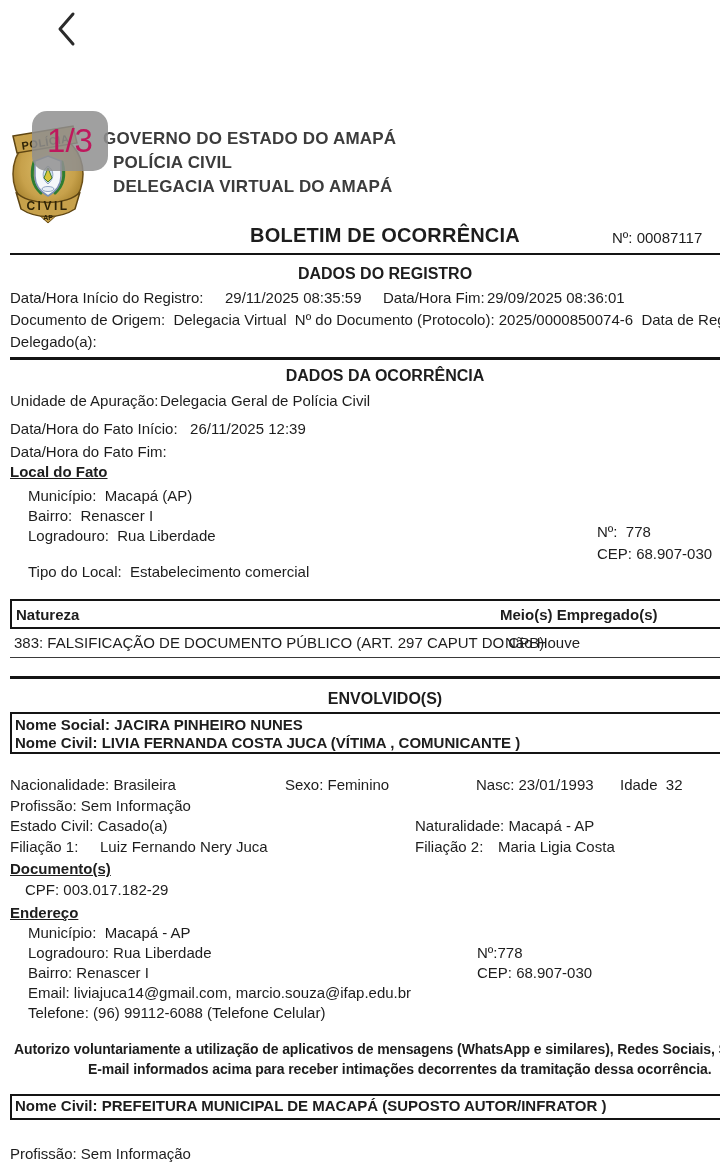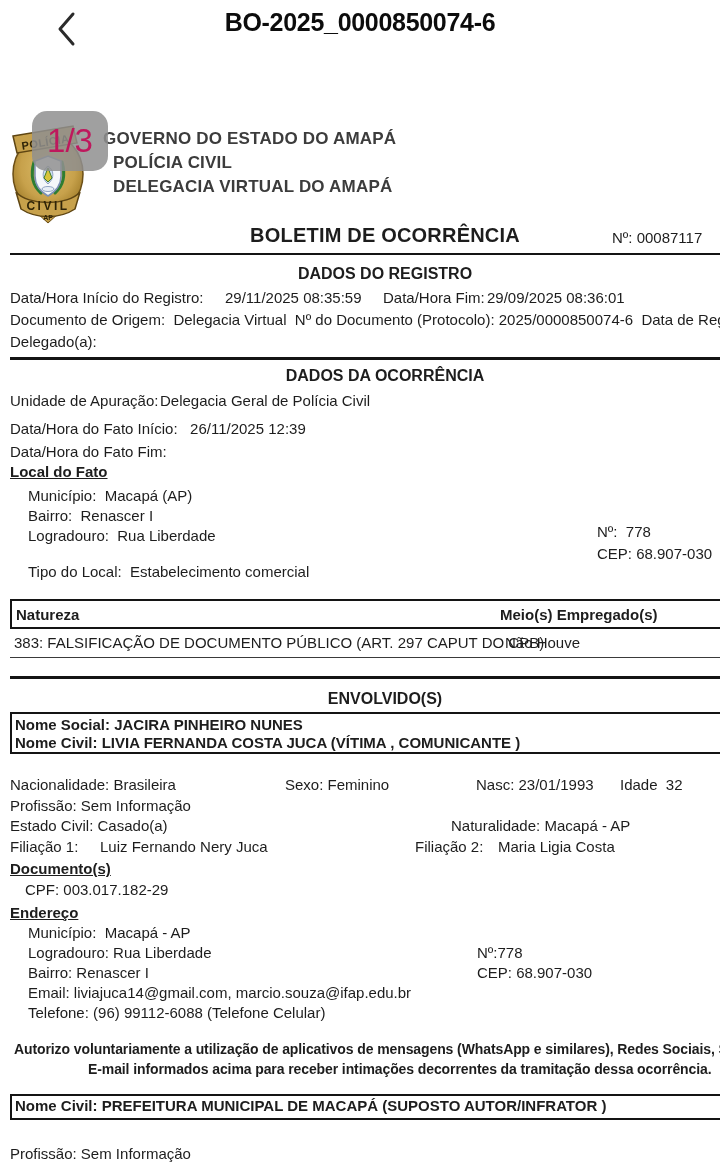--- a/index.html
+++ b/index.html
@@ -27,21 +27,20 @@
 </head>
 <body>
 
 <div class="screen">
 
   <button class="back-btn">
     <svg width="26" height="40" viewBox="0 0 26 40">
       <polyline points="19,5 6,20 19,35" fill="none" stroke="#2b2b2b" stroke-width="3" stroke-linecap="round" stroke-linejoin="round"></polyline>
     </svg>
   </button>
-  <div class="t center-screen app-title">BO-2025_0000850074-6</div>
 
   <div>
 
     <div class="logo-wrap">
       <svg width="80" height="108" viewBox="0 0 80 108">
         <defs>
           <radialGradient id="gold" cx="50%" cy="42%" r="65%">
             <stop offset="0%" stop-color="#dcbd6a"></stop>
             <stop offset="60%" stop-color="#c7a14b"></stop>
             <stop offset="100%" stop-color="#95711f"></stop>
@@ -114,21 +113,21 @@
     <div class="box" style="top:712px;height:38px;"></div>
     <div class="t b" style="left:15px;top:716px;">Nome Social: JACIRA PINHEIRO NUNES</div>
     <div class="t b" style="left:15px;top:734px;">Nome Civil: LIVIA FERNANDA COSTA JUCA (VÍTIMA , COMUNICANTE )</div>
 
     <div class="t" style="left:10px;top:776px;">Nacionalidade: Brasileira</div>
     <div class="t" style="left:285px;top:776px;">Sexo: Feminino</div>
     <div class="t" style="left:476px;top:776px;">Nasc: 23/01/1993</div>
     <div class="t" style="left:593px;top:776px;margin-left:27px;">Idade  32</div>
     <div class="t" style="left:10px;top:797px;">Profissão: Sem Informação</div>
     <div class="t" style="left:10px;top:817px;">Estado Civil: Casado(a)</div>
-    <div class="t" style="left:415px;top:817px;margin-left:36px;">Naturalidade: Macapá - AP</div>
+    <div class="t" style="left:415px;top:817px;">Naturalidade: Macapá - AP</div>
     <div class="t" style="left:10px;top:838px;">Filiação 1:</div>
     <div class="t" style="left:100px;top:838px;">Luiz Fernando Nery Juca</div>
     <div class="t" style="left:415px;top:838px;text-align:right;">Filiação 2:</div>
     <div class="t" style="left:498px;top:838px;">Maria Ligia Costa</div>
 
     <div class="t b u" style="left:10px;top:860px;">Documento(s)</div>
     <div class="t" style="left:25px;top:881px;">CPF: 003.017.182-29</div>
     <div class="t b u" style="left:10px;top:904px;">Endereço</div>
     <div class="t" style="left:28px;top:924px;">Município:  Macapá - AP</div>
     <div class="t" style="left:28px;top:944px;">Logradouro: Rua Liberdade</div>

